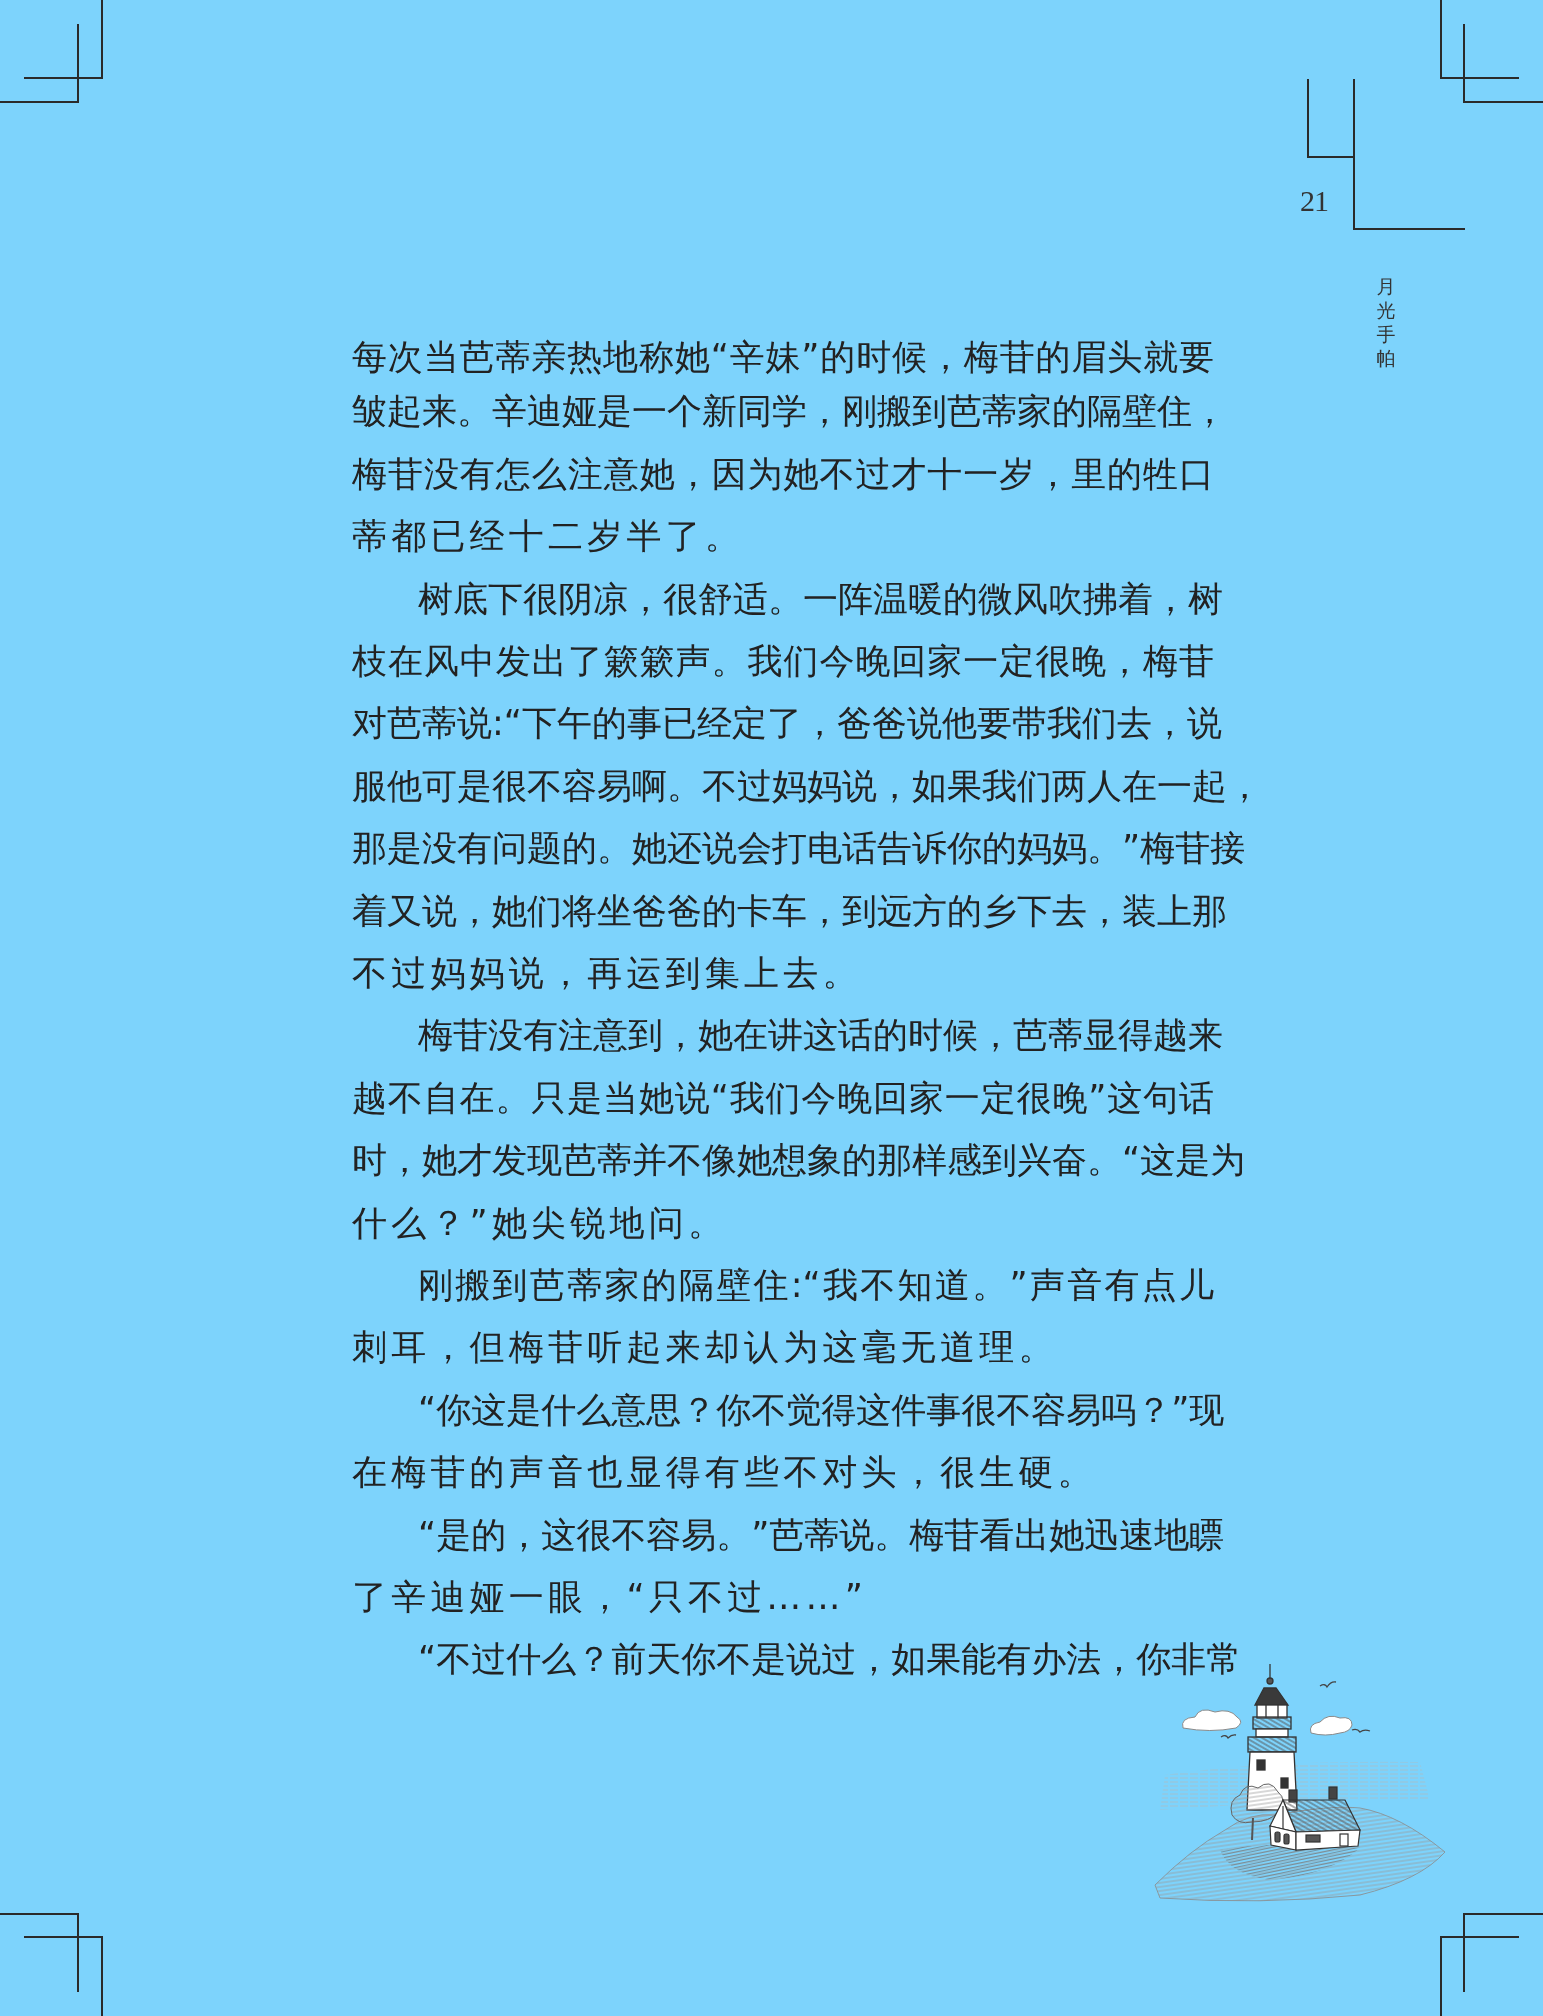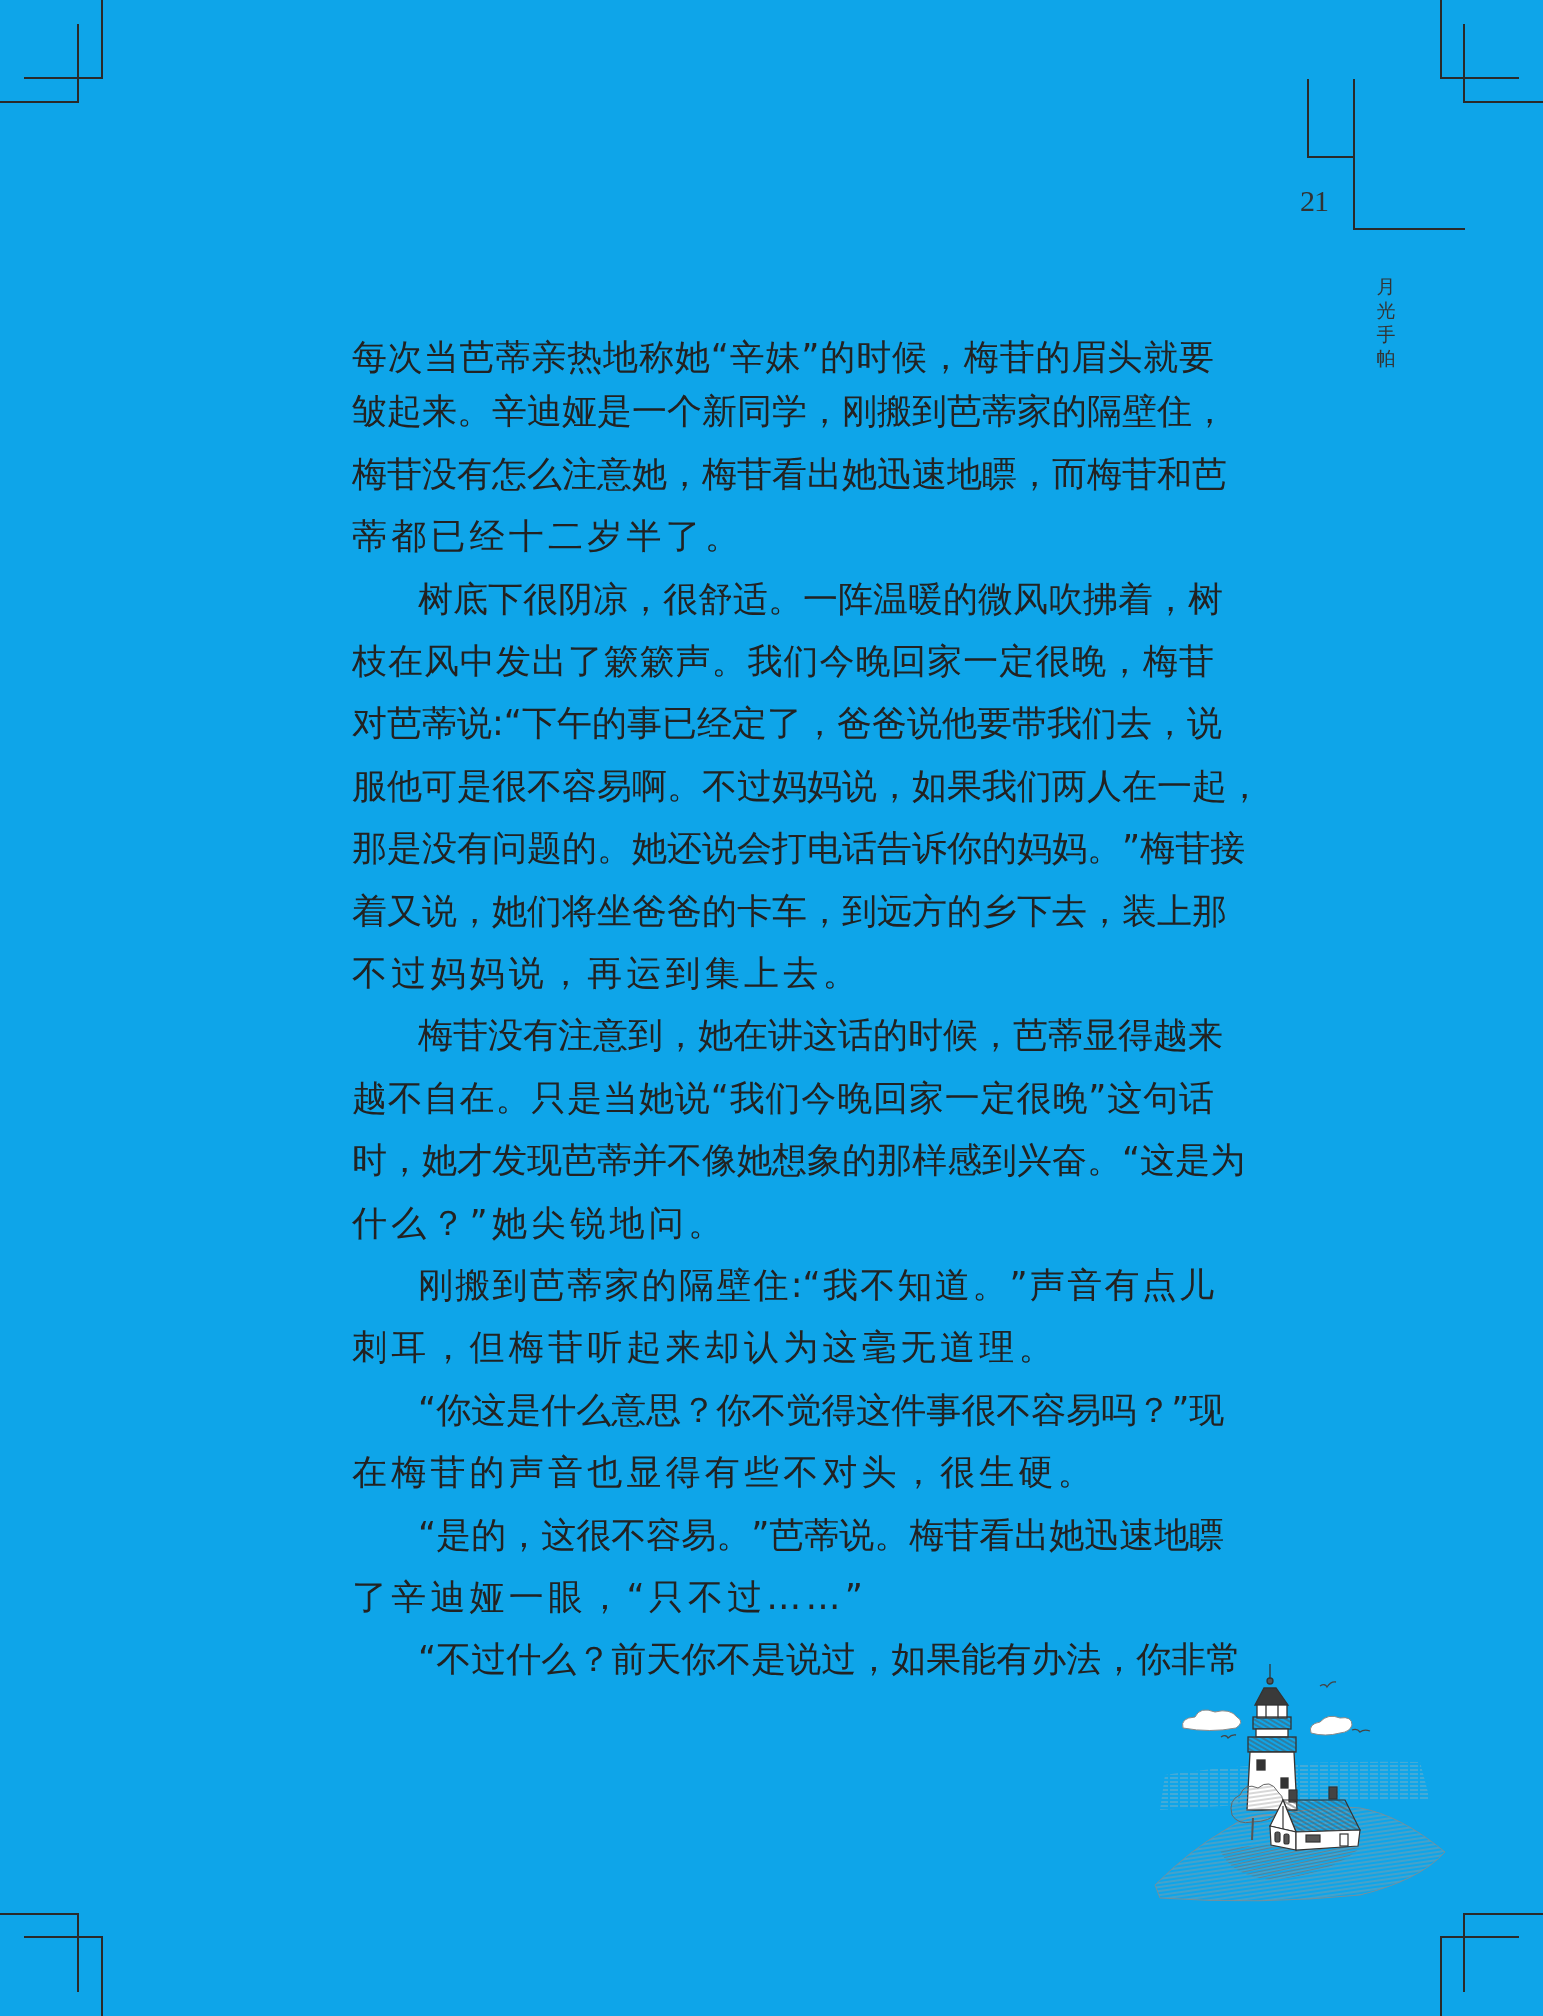--- a/index.html
+++ b/index.html
@@ -1,18 +1,18 @@
 <!DOCTYPE html>
 <html><head>
 <meta charset="utf-8">
 <style>
   html, body { margin: 0; padding: 0; background: #ffffff; }
   body { width: 1543px; height: 2016px; position: relative; overflow: hidden;
          font-family: "DejaVu Sans", sans-serif; color: #222; }
-  .page { position: absolute; left: 0; top: 0; width: 1543px; height: 2016px; background: #0ea5e9; }
+  .page { position: absolute; left: 0; top: 0; width: 1543px; height: 2016px; background: #7dd3fc; }
   .mark { position: absolute; background: #2a2a2a; }
   .h { height: 2px; }
   .v { width: 2px; }
   .folio { position: absolute; left: 1300px; top: 184px; font-family: "Liberation Serif", "DejaVu Serif", serif;
            font-size: 30px; color: #333; letter-spacing: -1px; }
   .running-head { position: absolute; left: 1374px; top: 274px; width: 24px; font-size: 19px; color: #333;
                   line-height: 24px; text-align: center; }
   .running-head span { display: block; }
   .body-text { position: absolute; left: 352px; top: 326px; width: 870px; }
   .line { position: absolute; left: 0; height: 62px; font-size: 35px; line-height: 46px;
@@ -57,21 +57,21 @@
   <div class="running-head">
     <span>月</span>
     <span>光</span>
     <span>手</span>
     <span>帕</span>
   </div>
 
   <div class="body-text">
     <div class="line justify" style="top:8px">每次当芭蒂亲热地称她“辛妹”的时候，梅苷的眉头就要</div>
     <div class="line justify" style="top:62.4px">皱起来。辛迪娅是一个新同学，刚搬到芭蒂家的隔壁住，</div>
-    <div class="line justify" style="top:124.8px">梅苷没有怎么注意她，梅苷看出她迅速地瞟，而梅苷和芭</div>
+    <div class="line justify" style="top:124.8px">梅苷没有怎么注意她，因为她不过才十一岁，里的牲口</div>
     <div class="line" style="top:187.2px">蒂都已经十二岁半了。</div>
     <div class="line indent justify" style="top:249.6px">树底下很阴凉，很舒适。一阵温暖的微风吹拂着，树</div>
     <div class="line justify" style="top:312px">枝在风中发出了簌簌声。我们今晚回家一定很晚，梅苷</div>
     <div class="line justify" style="top:374.4px">对芭蒂说:“下午的事已经定了，爸爸说他要带我们去，说</div>
     <div class="line justify" style="top:436.8px">服他可是很不容易啊。不过妈妈说，如果我们两人在一起，</div>
     <div class="line justify" style="top:499.2px">那是没有问题的。她还说会打电话告诉你的妈妈。”梅苷接</div>
     <div class="line justify" style="top:561.6px">着又说，她们将坐爸爸的卡车，到远方的乡下去，装上那</div>
     <div class="line" style="top:624px">不过妈妈说，再运到集上去。</div>
     <div class="line indent justify" style="top:686.4px">梅苷没有注意到，她在讲这话的时候，芭蒂显得越来</div>
     <div class="line justify" style="top:748.8px">越不自在。只是当她说“我们今晚回家一定很晚”这句话</div>

